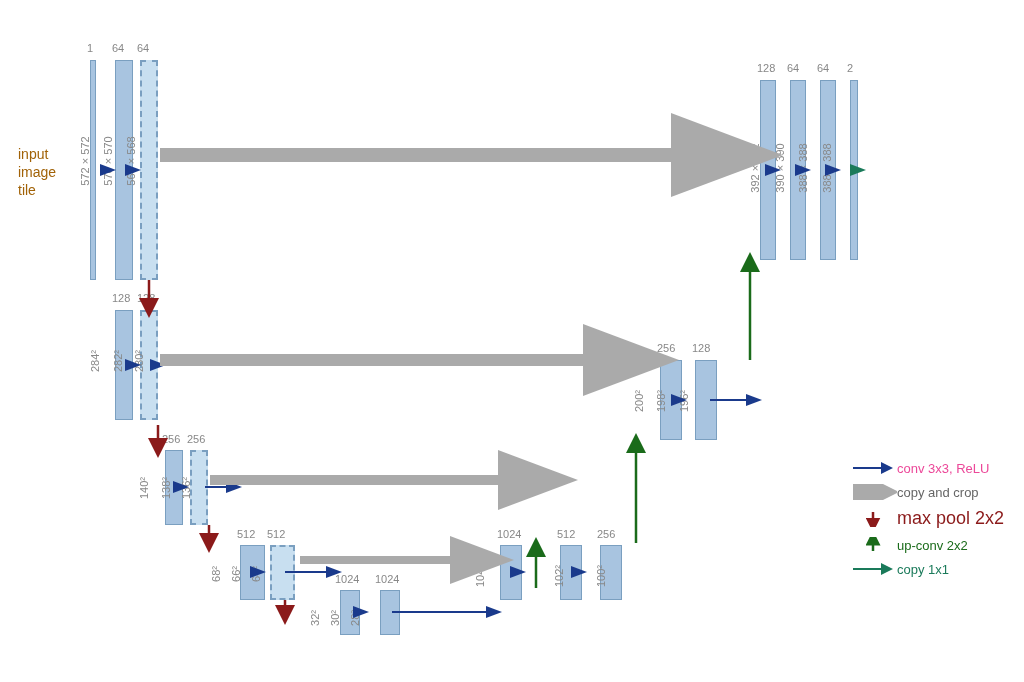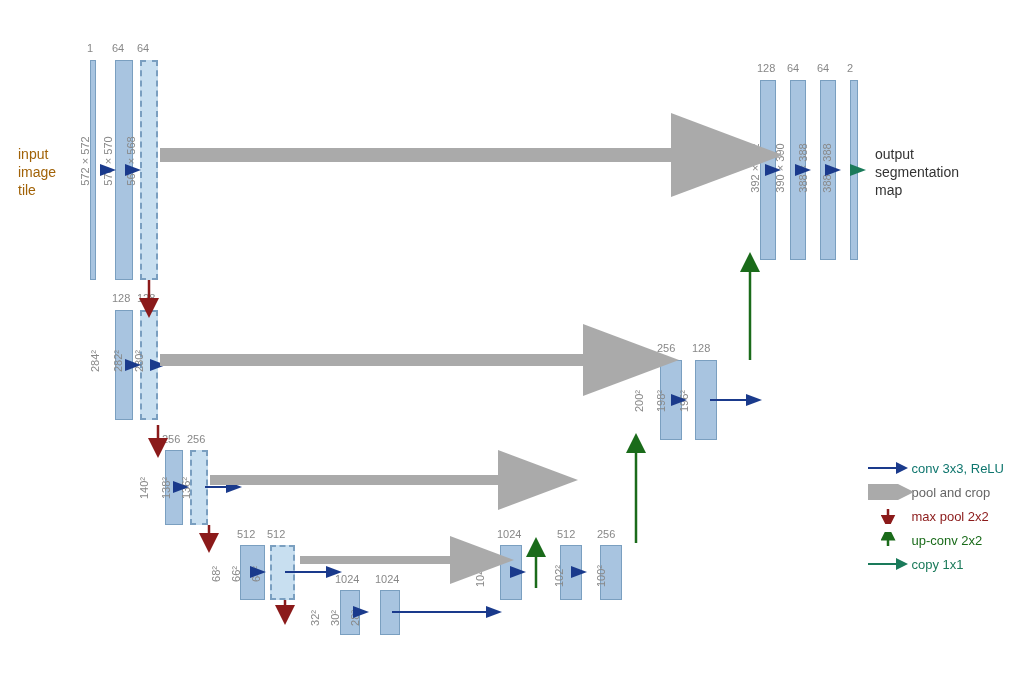--- a/index.html
+++ b/index.html
@@ -210,58 +210,57 @@
 
     <line x1="160" y1="360" x2="655" y2="360" stroke="#aaaaaa" stroke-width="12" marker-end="url(#arrowGray)"></line>
 
     <line x1="210" y1="480" x2="558" y2="480" stroke="#aaaaaa" stroke-width="10" marker-end="url(#arrowGray)"></line>
 
     <line x1="300" y1="560" x2="498" y2="560" stroke="#aaaaaa" stroke-width="8" marker-end="url(#arrowGray)"></line>
 
   </svg>
 
   <div class="text-label" style="left:18px; top:145px; font-size:14px; color:#a16207;">input<br>image<br>tile</div>
-  <div class="text-label" style="left:875px; top:145px; font-size:14px; color:#333;">output<br>segmentation<br>map</div>
 
   <div class="legend">
 
     <div class="legend-item">
       <svg width="44" height="16">
         <defs>
           <marker id="lb" markerWidth="6" markerHeight="6" refX="5" refY="3" orient="auto">
             <polygon points="0 0, 6 3, 0 6" fill="#1a3a8c"></polygon>
           </marker>
         </defs>
         <line x1="0" y1="8" x2="38" y2="8" stroke="#1a3a8c" stroke-width="2" marker-end="url(#lb)"></line>
       </svg>
-      <span style="color:#0f766e; font-size:13px;">conv 3x3, ReLU</span>
+      <span style="color:#ec4899; font-size:13px;">conv 3x3, ReLU</span>
     </div>
 
     <div class="legend-item">
       <svg width="44" height="16">
         <defs>
           <marker id="lg" markerWidth="6" markerHeight="6" refX="5" refY="3" orient="auto">
             <polygon points="0 0, 6 3, 0 6" fill="#aaaaaa"></polygon>
           </marker>
         </defs>
         <line x1="0" y1="8" x2="38" y2="8" stroke="#aaaaaa" stroke-width="8" marker-end="url(#lg)"></line>
       </svg>
-      <span style="color:#666; font-size:13px;">pool and crop</span>
+      <span style="color:#666; font-size:13px;">copy and crop</span>
     </div>
 
     <div class="legend-item">
       <svg width="44" height="16">
         <defs>
           <marker id="lr" markerWidth="6" markerHeight="6" refX="3" refY="3" orient="auto">
             <polygon points="0 0, 6 3, 0 6" fill="#8b1a1a"></polygon>
           </marker>
         </defs>
         <line x1="20" y1="1" x2="20" y2="14" stroke="#8b1a1a" stroke-width="2.5" marker-end="url(#lr)"></line>
       </svg>
-      <span style="color:#8b1a1a; font-size:13px;">max pool 2x2</span>
+      <span style="color:#8b1a1a; font-size:18px;">max pool 2x2</span>
     </div>
 
     <div class="legend-item">
       <svg width="44" height="16">
         <defs>
           <marker id="lgr" markerWidth="6" markerHeight="6" refX="3" refY="3" orient="auto">
             <polygon points="0 0, 6 3, 0 6" fill="#1a6b1a"></polygon>
           </marker>
         </defs>
         <line x1="20" y1="14" x2="20" y2="1" stroke="#1a6b1a" stroke-width="2.5" marker-end="url(#lgr)"></line>

